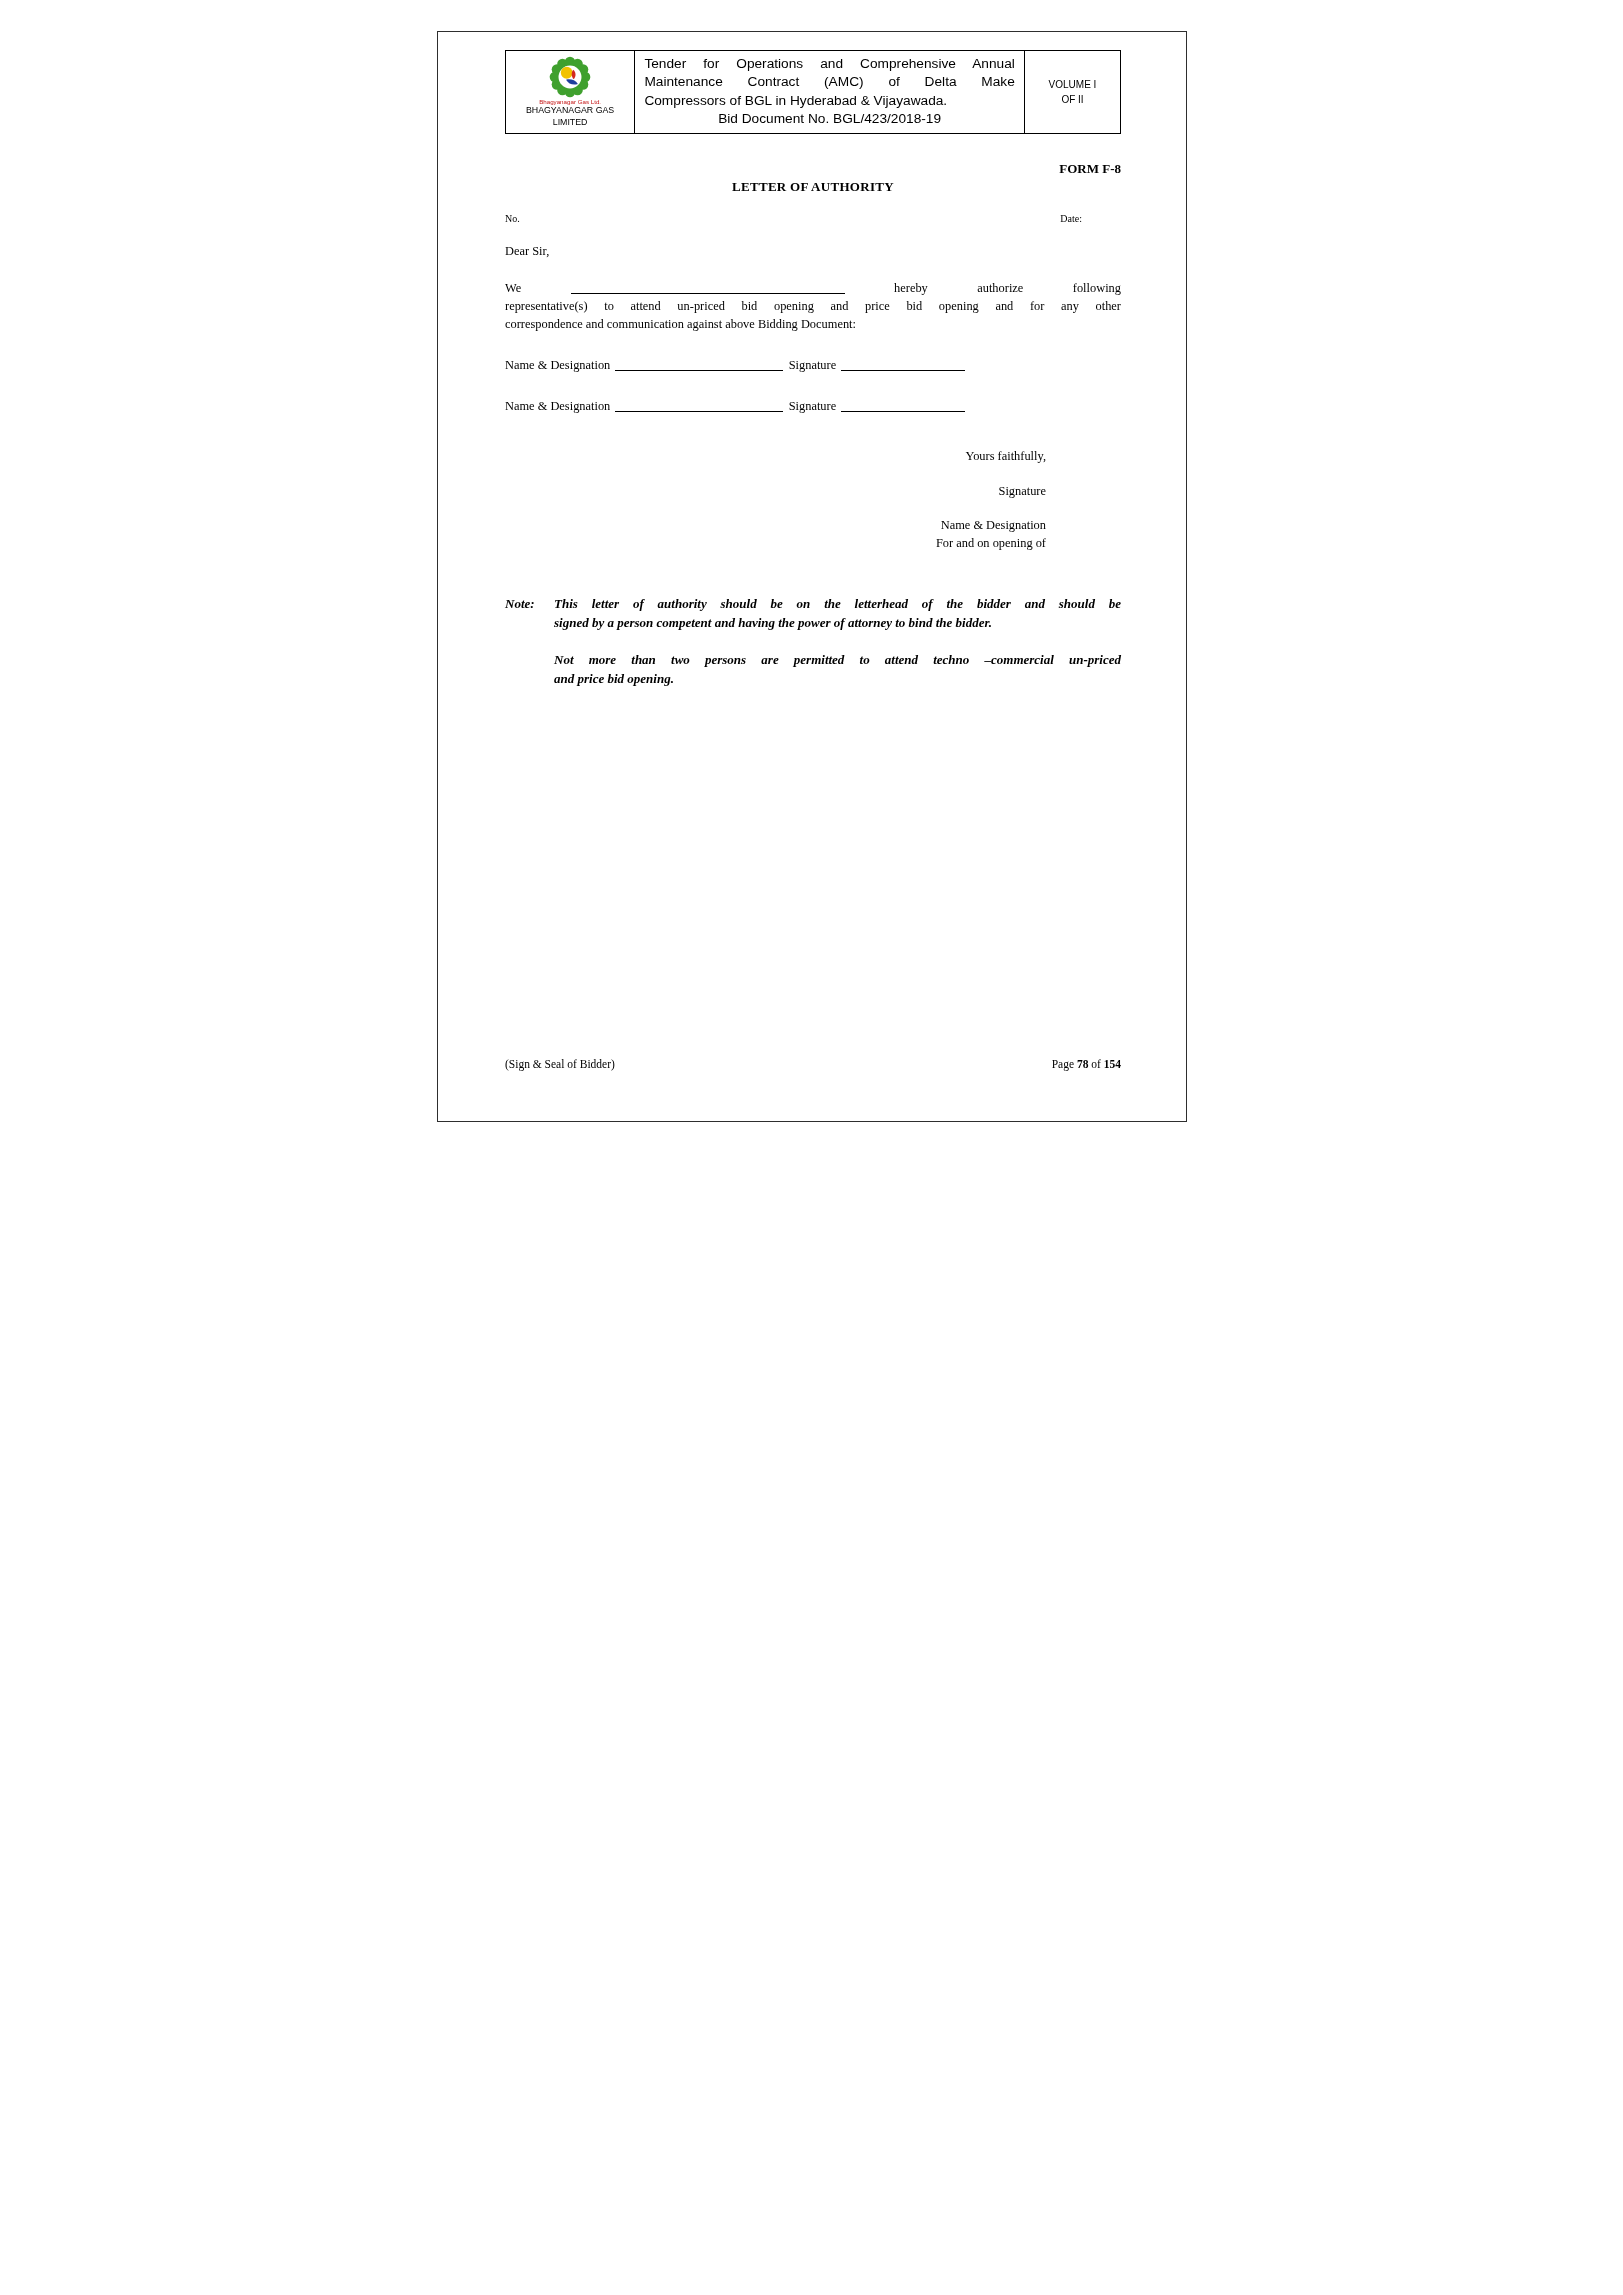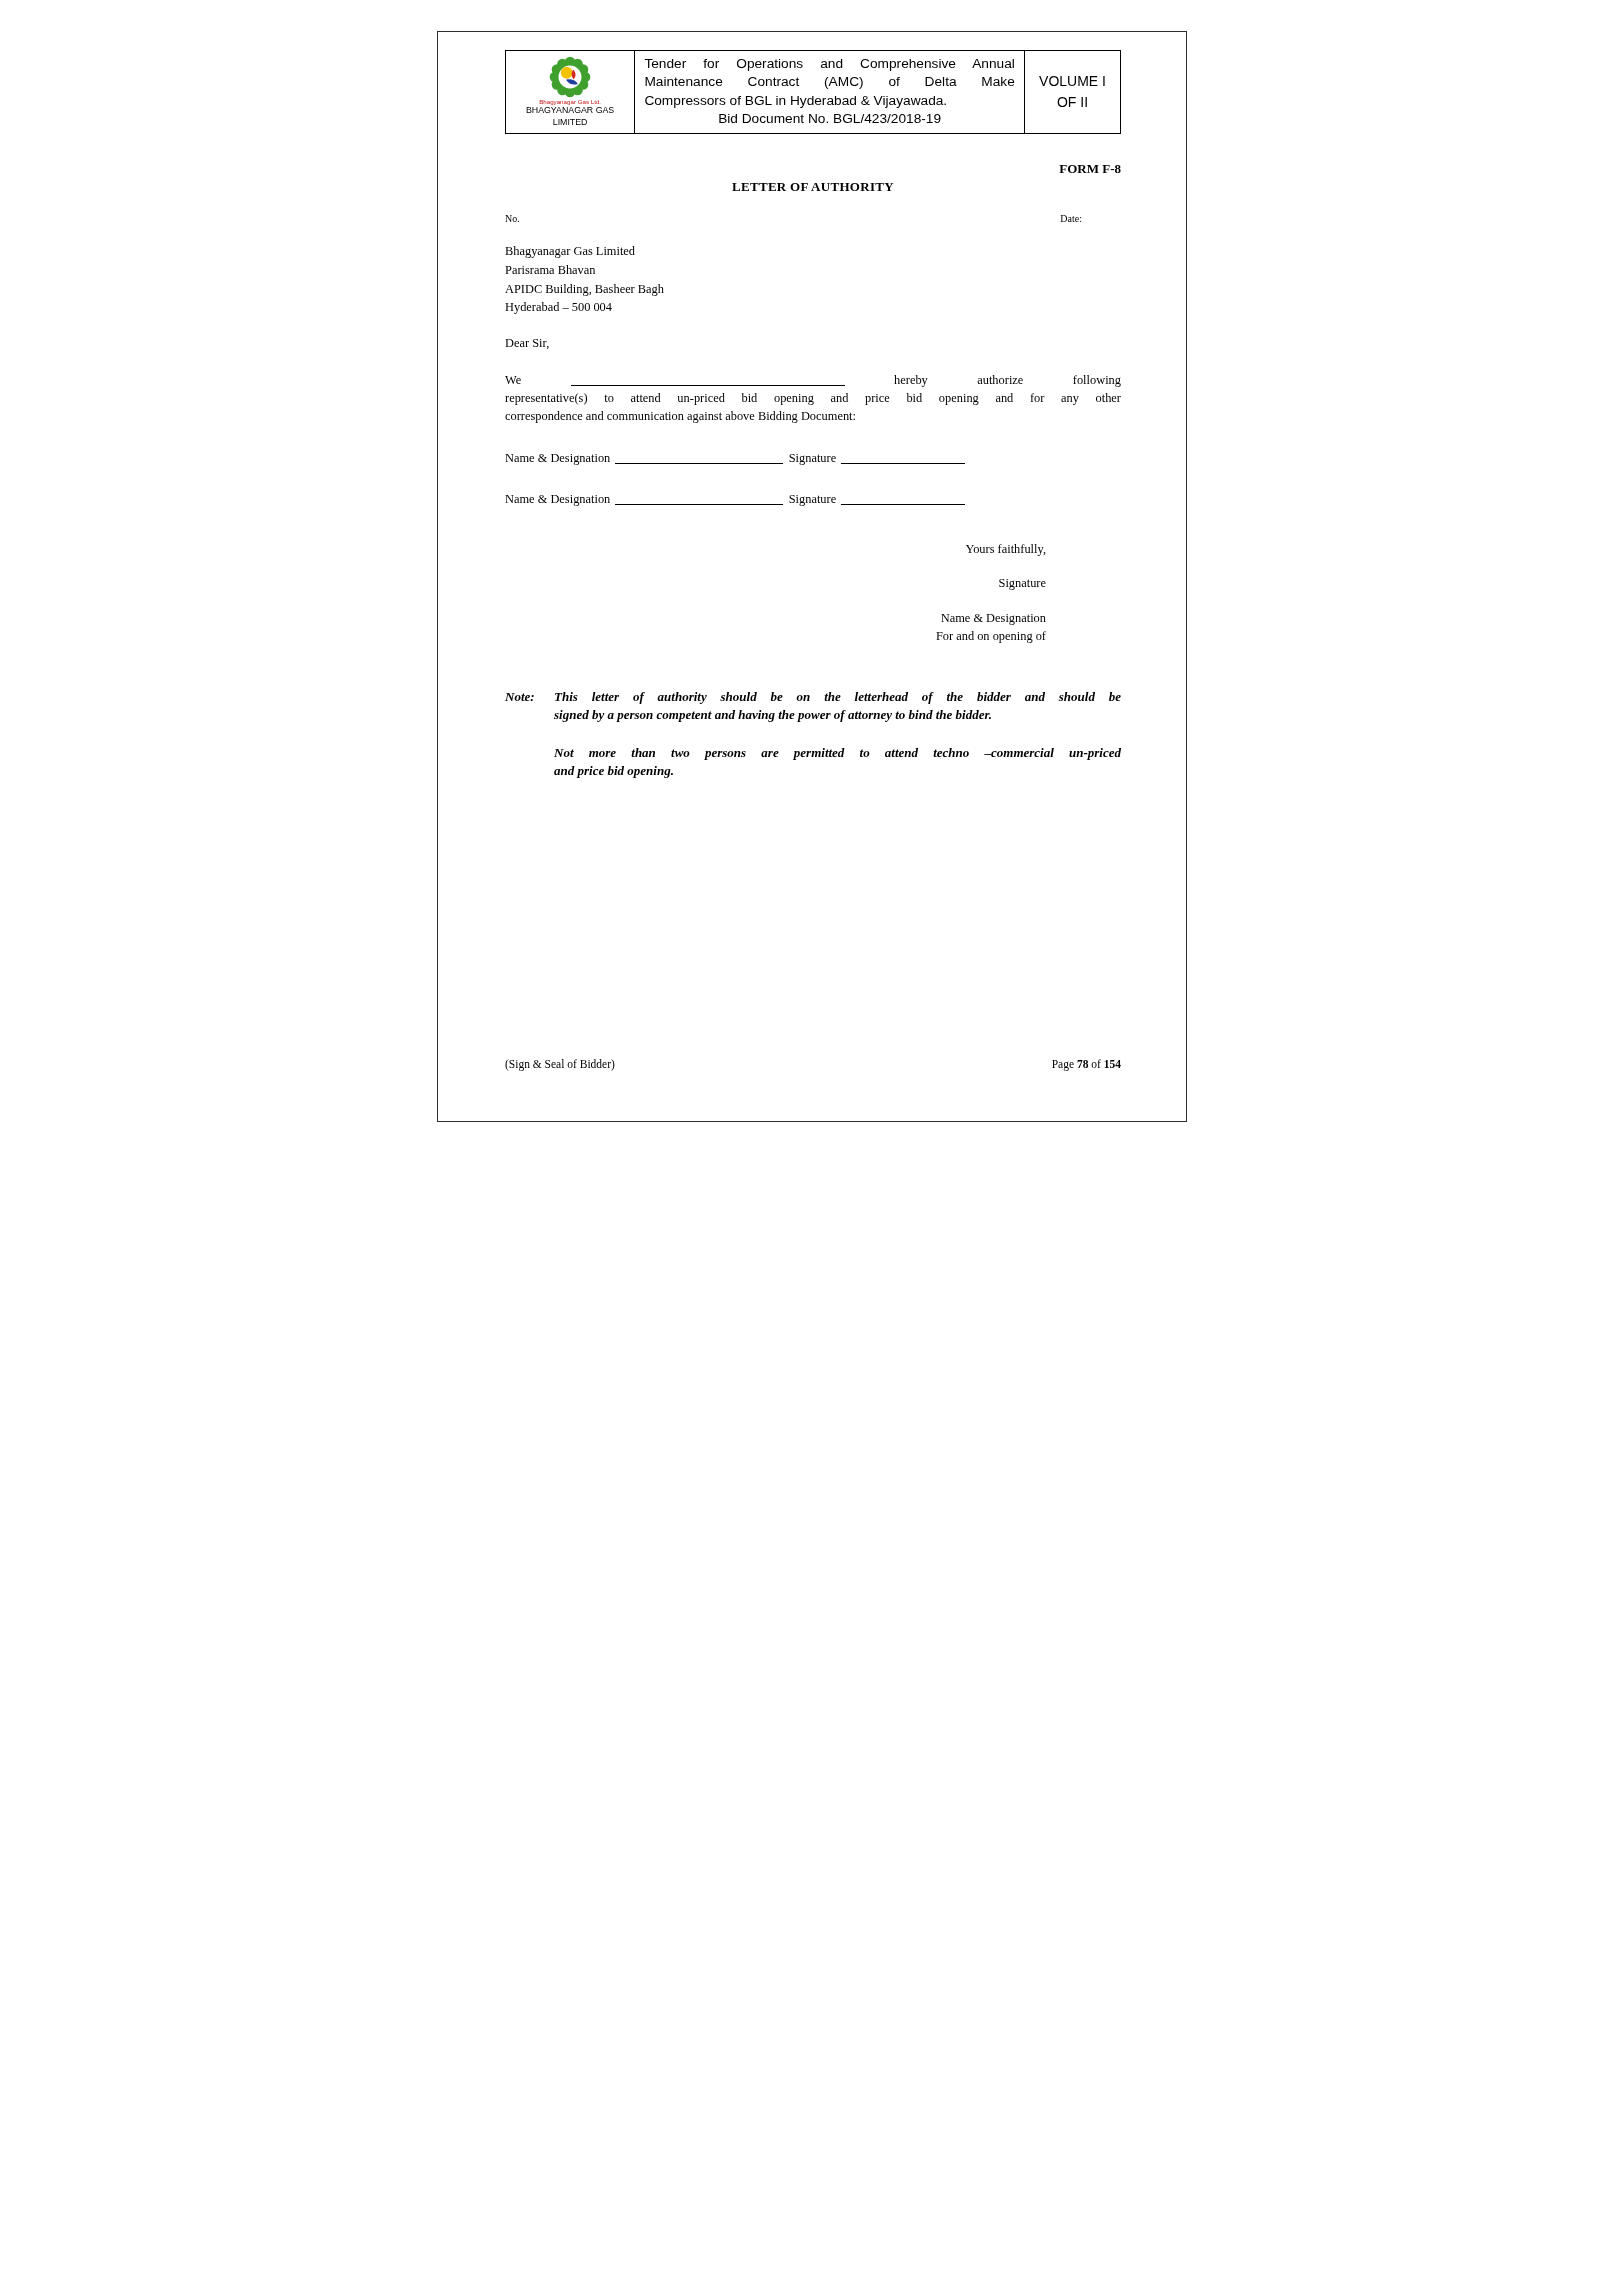--- a/index.html
+++ b/index.html
@@ -23,21 +23,21 @@
     position: absolute;
     top: 0; left: 0; right: 0;
     padding: 17.7px 65px 0 67px;
   }
 
   
   table.header-table { border-collapse: collapse; width: 100%; table-layout: fixed; }
   table.header-table td { border: 1.3px solid #000; vertical-align: middle; }
   .cell-logo { width: 123px; text-align: center; padding: 3.3px 2.6px; }
   .cell-title { padding: 3.9px 9.2px; font-family: "Liberation Sans", sans-serif; font-size: 13.7px; line-height: 1.36; }
-  .cell-volume { width: 93px; text-align: center; font-family: "Liberation Sans", sans-serif; font-size: 14px; line-height: 1.5; }
+  .cell-volume { width: 93px; text-align: center; font-family: "Liberation Sans", sans-serif; font-size: 10px; line-height: 1.5; }
   .tender-line { text-align: justify; }
   .jlast { text-align: justify; text-align-last: justify; }
   .bid-doc { text-align: center; }
   .logo-svg { width: 42px; height: 42px; display: block; margin: 0 auto; }
   .logo-brand { font-family: "Liberation Sans", sans-serif; font-size: 6.2px; color: #c41414; line-height: 1.2; }
   .company-name { font-family: "Liberation Sans", sans-serif; font-size: 8.8px; line-height: 1.3; color: #000; }
 
   
   .form-no { margin-top: 27.5px; text-align: right; font-weight: bold; font-size: 13px; }
   .doc-title { margin-top: 1.3px; text-align: center; font-weight: bold; font-size: 13px; letter-spacing: 0.3px; }
@@ -125,26 +125,20 @@
         </table>
 
       <div class="form-no">FORM F-8</div>
       <div class="doc-title">LETTER OF AUTHORITY</div>
 
       <div class="no-date">
         <span>No.</span>
         <span class="date-label">Date:</span>
       </div>
 
-      <div class="address">
-        <div>Bhagyanagar Gas Limited</div>
-        <div>Parisrama Bhavan</div>
-        <div>APIDC Building, Basheer Bagh</div>
-        <div>Hyderabad – 500 004</div>
-      </div>
 
       <div class="salutation">Dear Sir,</div>
 
       <div class="we-para">
         <div class="we-line">
           <span>We</span>
           <span class="blank blank-we"></span>
           <span>hereby</span>
           <span>authorize</span>
           <span>following</span>

